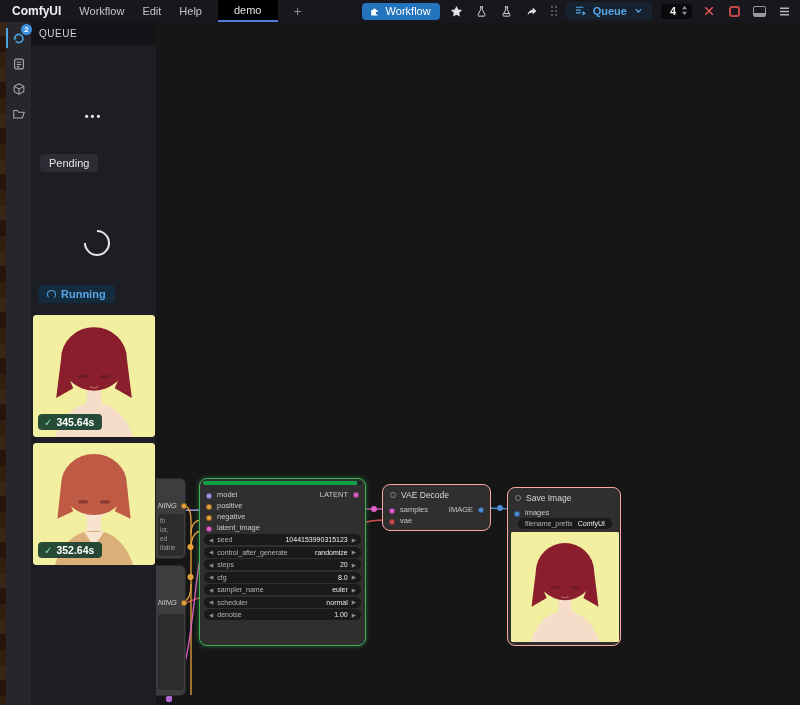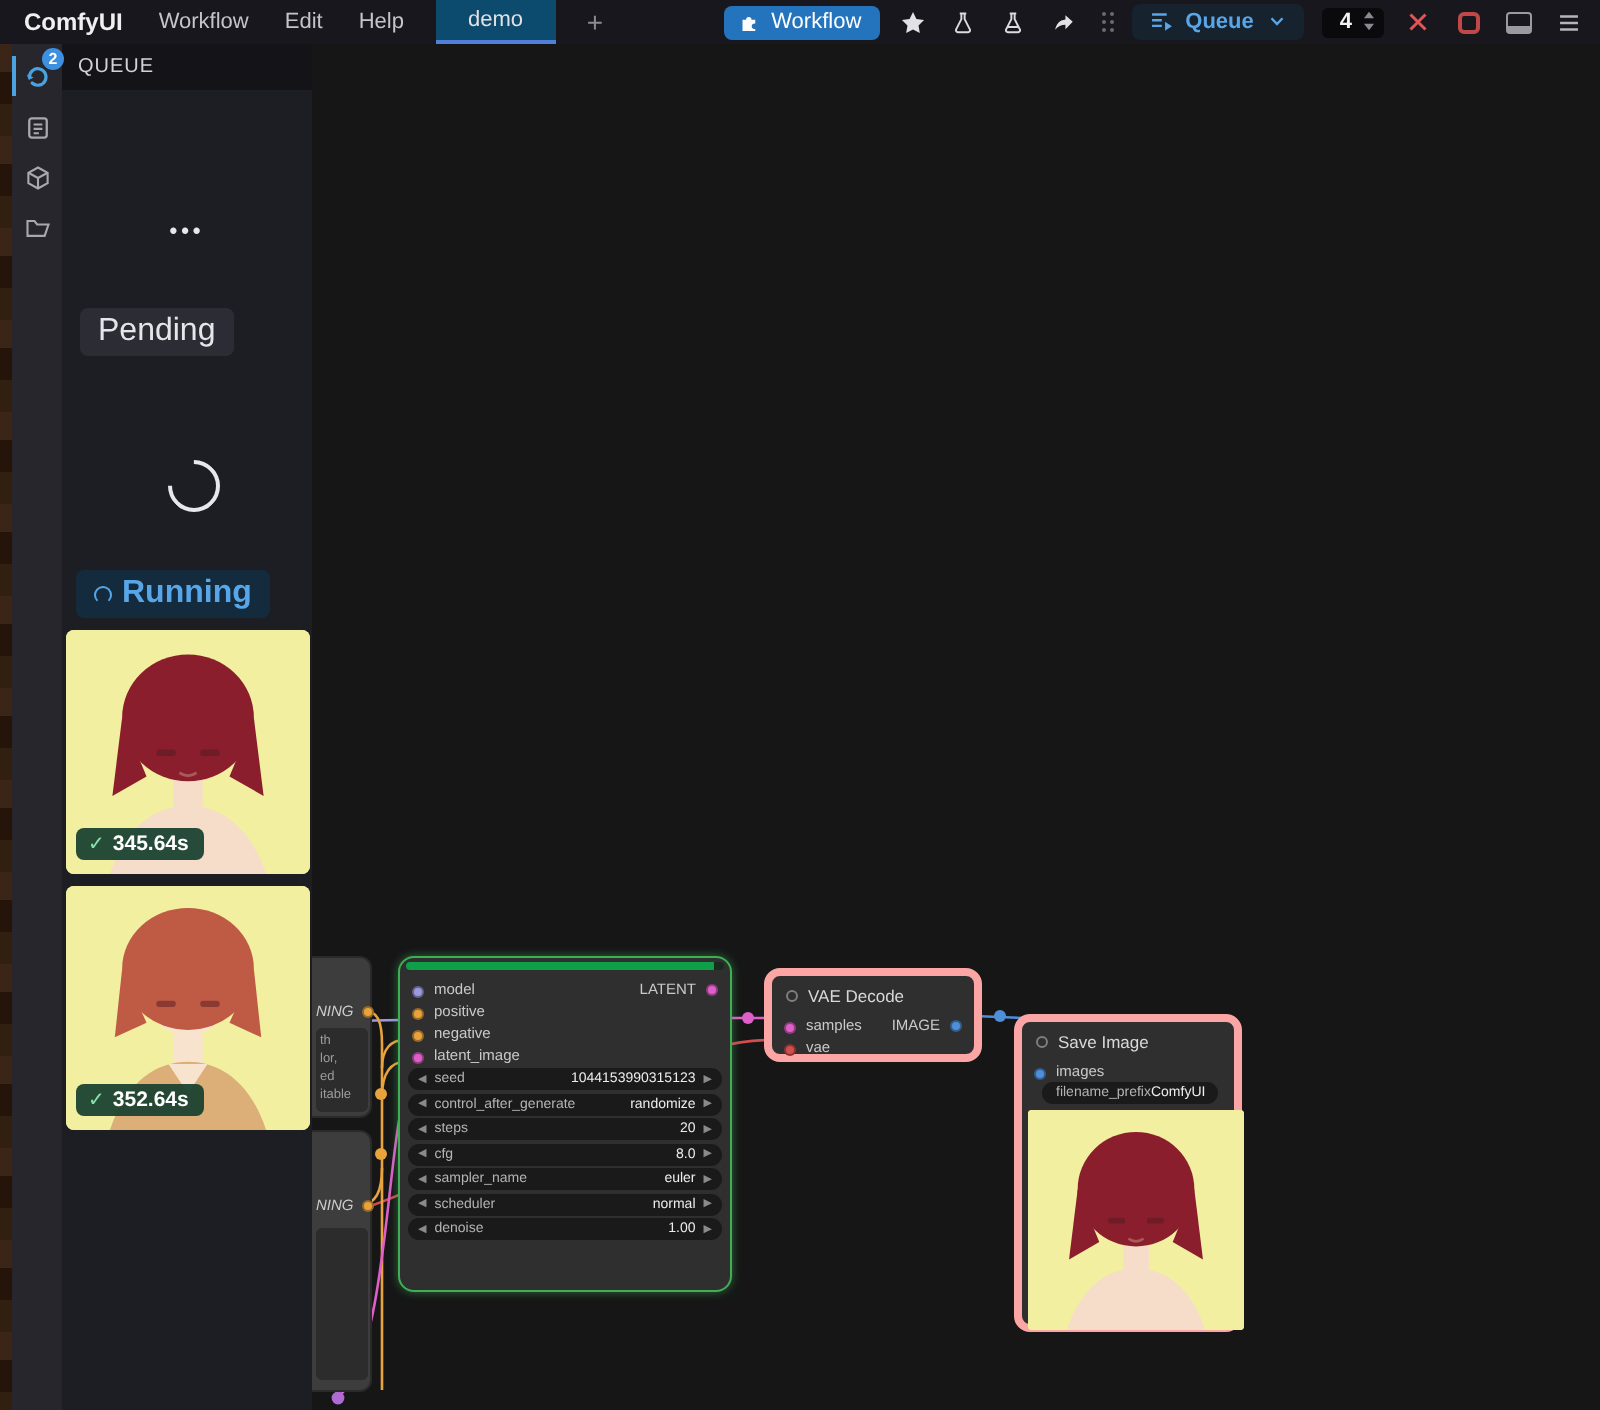--- a/index.html
+++ b/index.html
@@ -7,21 +7,21 @@
   body { font-family:"Liberation Sans","DejaVu Sans",sans-serif; }
   .stage { position:relative; width:800px; height:705px; background:#161617; overflow:hidden; }
   .abs { position:absolute; }
 
   
   .topbar { left:0; top:0; width:800px; height:22px; background:#17171d; z-index:10;
             display:flex; align-items:center; }
   .logo { font-size:12px; font-weight:bold; color:#f0f0f2; margin-left:12px; }
   .menu-item { font-size:11px; color:#c4c4ca; margin-left:18px; cursor:default; }
   .tab { margin-left:16px; height:22px; display:flex; align-items:center; padding:0 16px;
-         background:#0c4a6e; border-bottom:2px solid #4f7fd9; color:#e2e2e6; font-size:11px; }
+         background:#000000; border-bottom:2px solid #4f7fd9; color:#e2e2e6; font-size:11px; }
   .newtab { color:#8a8a92; font-size:14px; margin-left:12px; width:16px; text-align:center; }
   .tb-right { margin-left:auto; display:flex; align-items:center; gap:9px; padding-right:8px; }
   .manager-btn { display:flex; align-items:center; gap:5px; background:#2373bd; color:#fff;
                  font-size:11px; border-radius:4px; padding:2px 9px 3px 7px; }
   .tb-icon { display:flex; align-items:center; justify-content:center; width:16px; height:16px; }
   .drag-dots { width:2px; height:2px; background:#6a6a72; border-radius:50%;
                box-shadow:0 4px 0 #6a6a72,0 8px 0 #6a6a72,4px 0 0 #6a6a72,4px 4px 0 #6a6a72,4px 8px 0 #6a6a72;
                margin:-8px 4px 0 2px; }
   .queue-btn { display:flex; align-items:center; gap:6px; background:#16222e; border-radius:4px;
                padding:2px 8px 3px 8px; color:#58a6e8; font-size:11px; font-weight:bold; }
@@ -43,39 +43,39 @@
                 background:#3d8fe0; color:#fff; font-size:8px; font-weight:bold;
                 display:flex; align-items:center; justify-content:center; padding:0 2px; }
 
   
   .qpanel { left:31px; top:22px; width:125px; height:683px; background:#1d1d24; z-index:5; }
   .qpanel-header { height:23px; background:#131318; display:flex; align-items:center; padding-left:8px;
                    color:#d2d2d8; font-size:10px; letter-spacing:.5px; }
   .qdots { position:absolute; left:0; width:125px; top:88px; text-align:center; color:#e8e8ec;
            font-size:11px; font-weight:bold; letter-spacing:2px; }
   .section-badge { position:absolute; border-radius:4px; display:flex; align-items:center; gap:5px;
-                   padding:3px 9px; font-size:16px; }
+                   padding:3px 9px; font-size:11px; }
   .pending-badge { left:9px; top:132px; background:#2c2c34; color:#e6e6ea; }
   .running-badge { left:7px; top:263px; background:#142b3d; color:#58a6e8; font-weight:bold; }
   .spinner-big { position:absolute; left:53px; top:208px; width:26px; height:26px; border-radius:50%;
                  border:2.5px solid #e8e8ec; border-left-color:transparent; transform:rotate(45deg); }
   .spinner-mini { width:9px; height:9px; border-radius:50%; border:1.5px solid #58a6e8;
                   border-bottom-color:transparent; }
   .result-card { position:absolute; left:2px; width:122px; height:122px; border-radius:4px; overflow:hidden;
                  background:#f2efa0; }
   .result1 { top:293px; } .result2 { top:421px; }
   .time-badge { position:absolute; left:5px; bottom:7px; background:rgba(21,62,46,.92); border-radius:4px;
                 display:flex; align-items:center; gap:4px; padding:2px 8px 2px 6px;
                 color:#fff; font-size:10.5px; font-weight:bold; }
   .time-badge .chk { color:#86e3ac; font-size:10px; }
   .portrait { display:block; width:100%; height:100%; }
 
   
   .links { left:0; top:0; width:800px; height:705px; z-index:1; pointer-events:none; }
-  .node { position:absolute; background:#2f2f2f; border:4px solid #fca5a5; border-radius:8px; z-index:2;
+  .node { position:absolute; background:#2f2f2f; border:1px solid #fca5a5; border-radius:8px; z-index:2;
           color:#d6d6d6; }
   .node-header { display:flex; align-items:center; gap:5px; padding:5px 7px 2px 7px; }
   .collapse-dot { width:6px; height:6px; border-radius:50%; border:1.5px solid #7e7e7e; flex:none; }
   .node-title { font-size:8.5px; color:#d8d8d8; white-space:nowrap; }
   .ksampler { left:199px; top:478px; width:167px; height:168px;
               border:1.5px solid #3fae57; box-shadow:0 0 5px rgba(63,174,87,.55); }
   .progress-track { margin:2px 3px 0 3px; height:4px; background:#1b2a1f; border-radius:2px; overflow:hidden; }
   .progress-fill { height:100%; background:#0da048; }
   .io-row { position:relative; height:11px; display:flex; align-items:flex-end; padding:0 6px; }
   .slot-dot { width:6px; height:6px; border-radius:50%; background:var(--c,#999); flex:none;
@@ -83,21 +83,21 @@
   .slot-label { font-size:7.5px; color:#c9c9c9; margin-left:5px; white-space:nowrap; }
   .out-group { margin-left:auto; display:flex; align-items:center; }
   .out-group .slot-label { margin:0 5px 0 0; }
   .widgets { padding:2px 4px 0 4px; display:flex; flex-direction:column; gap:1.5px; }
   .pill { height:11px; background:#1a1a1a; border-radius:6px; display:flex; align-items:center;
           padding:0 5px; }
   .pill .arr { font-size:5.5px; color:#8a8a8a; }
   .pill .wname { font-size:7px; color:#b4b4b4; margin-left:4px; white-space:nowrap; }
   .pill .wval { font-size:7px; color:#ededed; margin-left:auto; margin-right:4px; white-space:nowrap; }
   .vaedecode { left:382px; top:484px; width:109px; height:47px; }
-  .saveimage { left:507px; top:507px; width:114px; height:159px; }
+  .saveimage { left:507px; top:487px; width:114px; height:159px; }
   .preview-img { position:absolute; left:3px; top:44px; width:108px; height:110px; background:#f2efa0;
                  border-radius:2px; overflow:hidden; }
   .clipnode { position:absolute; left:156px; width:30px; background:#3d3d3d; border-radius:0 6px 6px 0;
               z-index:2; border:1px solid #2a2a2a; border-left:none; }
   .clip-top { top:478px; height:81px; } .clip-bot { top:565px; height:131px; }
   .clip-out { position:absolute; left:2px; display:flex; align-items:center;font-style:italic; }
   .clip-out .frag { font-size:7.5px; color:#cccccc; }
   .clip-out .slot-dot { margin-left:4px; }
   .clip-text { position:absolute; left:2px; width:26px; background:#2c2c2c; border-radius:3px;
                padding:2px 0 2px 2px; }

